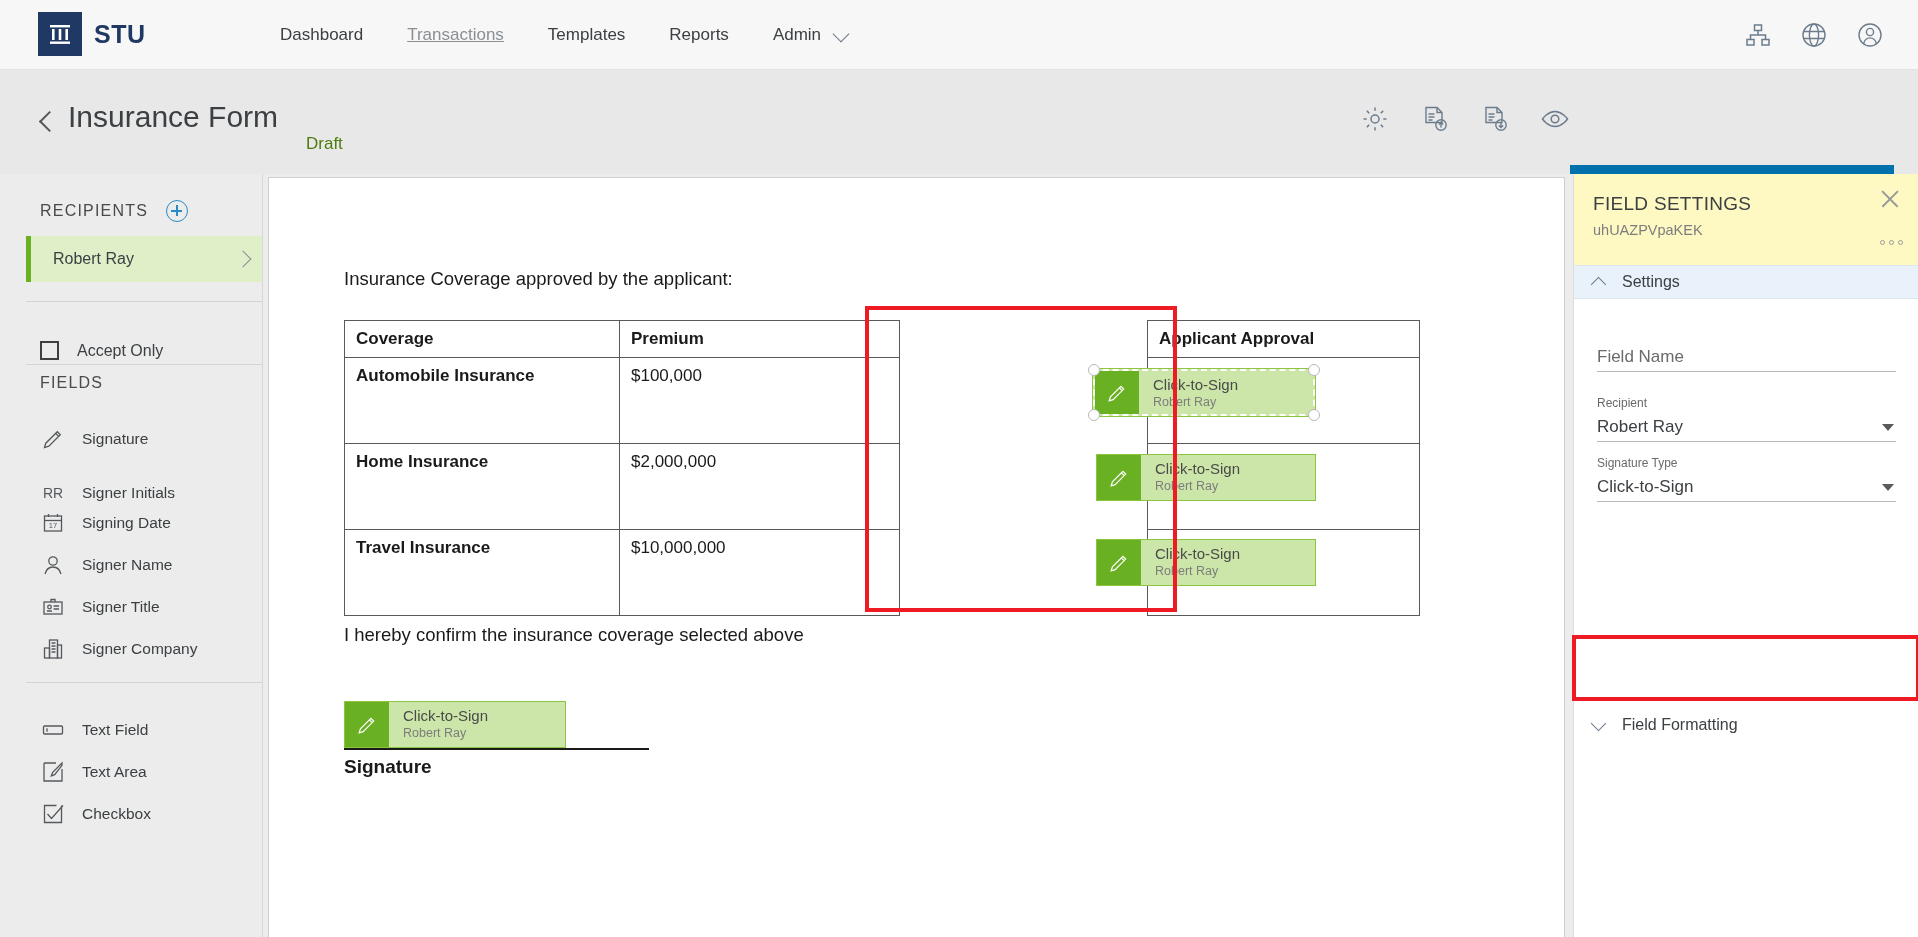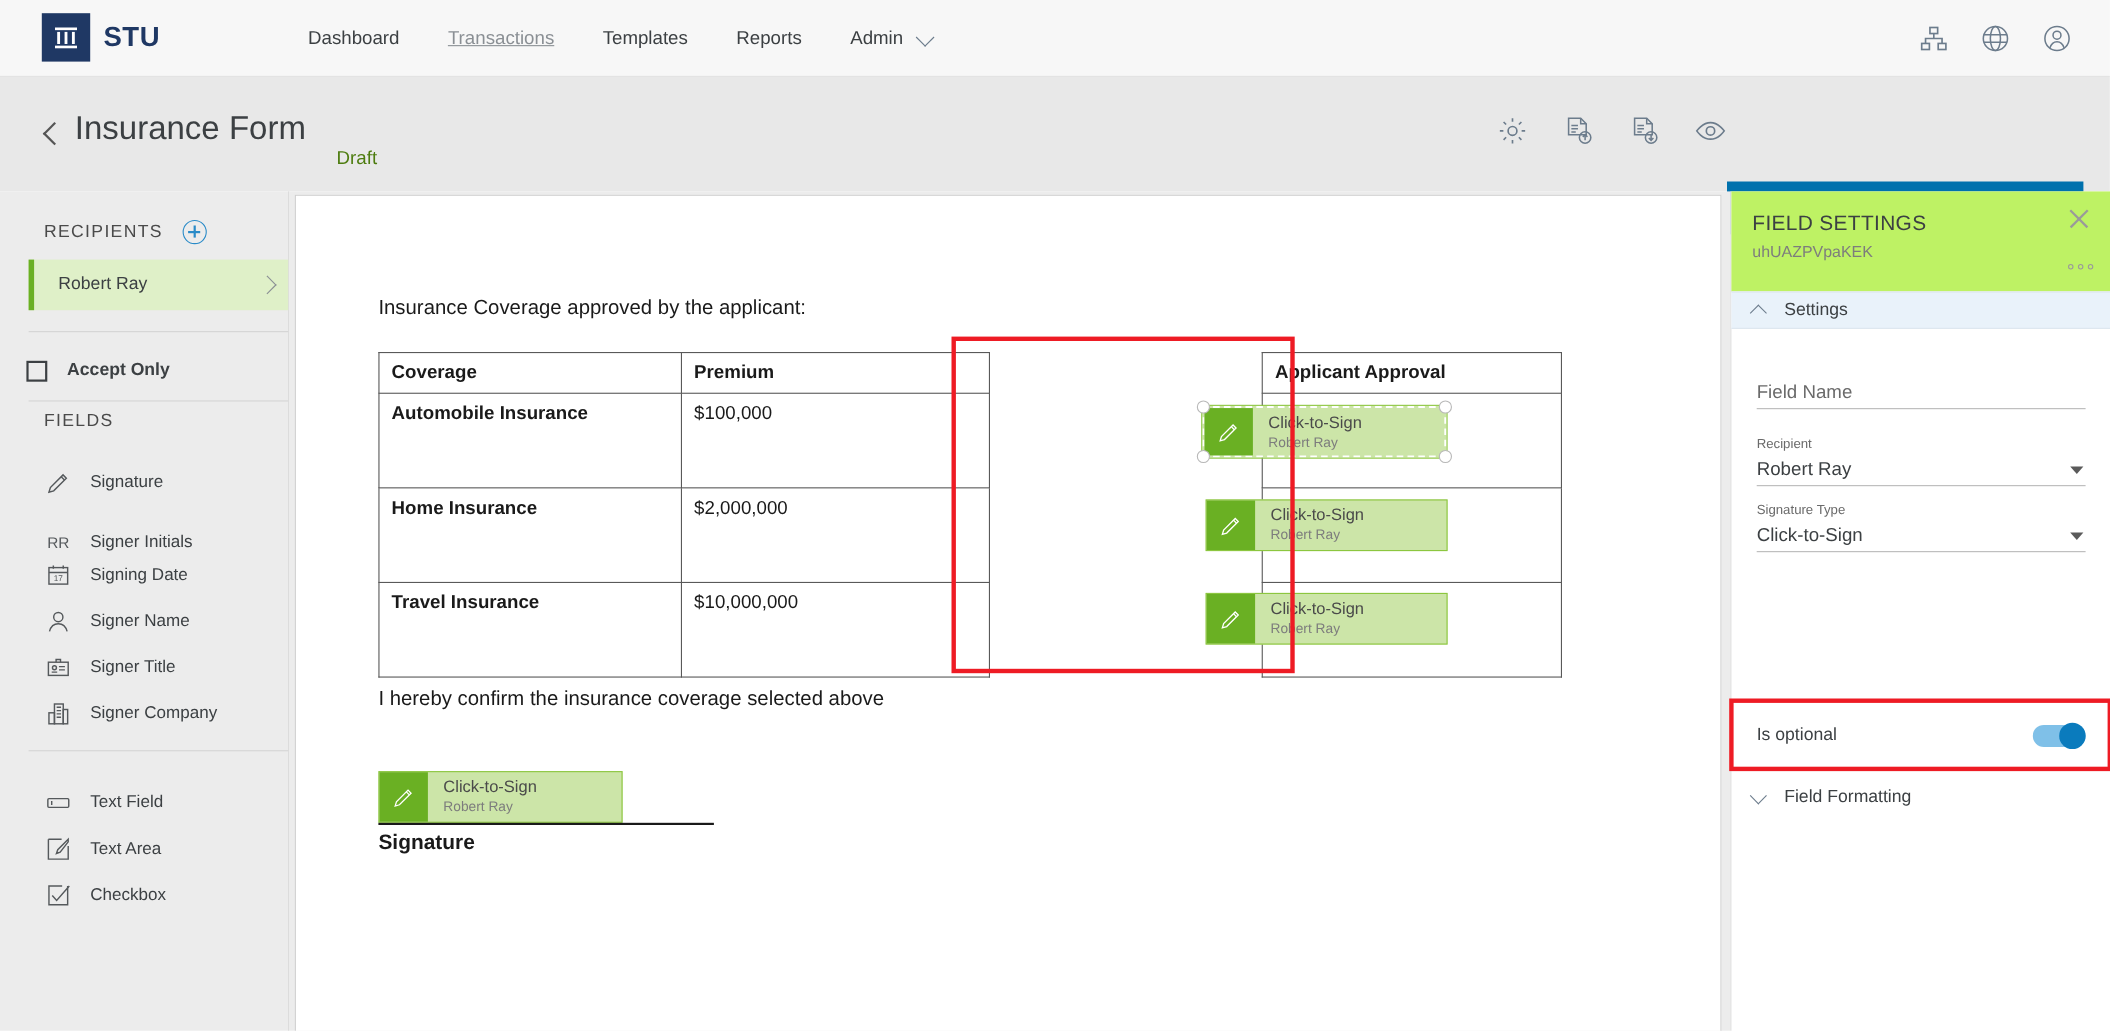--- a/index.html
+++ b/index.html
@@ -102,22 +102,22 @@
     display: flex; align-items: center; cursor: pointer;
   }
   #recipient-robert .rname { font-size: 16px; color: #3c4043; margin-left: 22px; }
   #recipient-robert .rchev {
     position: absolute; right: 26px; width: 12px; height: 12px;
     border-right: 1.8px solid #8a8f94; border-top: 1.8px solid #8a8f94; transform: rotate(45deg);
   }
   .sb-divider { position: absolute; left: 26px; width: 249px; height: 1px; background: #d4d4d4; }
 
   #accept-only {
-    position: absolute; left: 10px; top: 140px; width: 249px; height: 46px;
-    display: flex; align-items: center; cursor: pointer; font-weight: bold;
+    position: absolute; left: 26px; top: 140px; width: 249px; height: 46px;
+    display: flex; align-items: flex-end; cursor: pointer;
   }
   .sq-checkbox { width: 19px; height: 19px; border: 2px solid #3c4043; margin-left: 14px; }
   #accept-only .lbl { font-size: 16px; color: #3c4043; margin-left: 18px; }
 
   #fields-head { position: absolute; left: 40px; top: 200px; }
 
   .field-item {
     position: absolute; left: 26px; width: 249px; height: 42px;
     display: flex; align-items: center; cursor: pointer;
   }
@@ -181,21 +181,21 @@
   }
 
   
   .annot { position: absolute; border: 4px solid #ee1b24; pointer-events: none; }
 
   
   #rightpanel {
     position: absolute; left: 1573px; top: 174px; width: 345px; height: 763px;
     background: #fff; border-left: 1px solid #dcdcdc;
   }
-  #rp-head { position: absolute; left: 0; top: 0; width: 345px; height: 91px; background: #bef264; }
+  #rp-head { position: absolute; left: 0; top: 0; width: 345px; height: 91px; background: #fef9c3; }
   #rp-title { position: absolute; left: 19px; top: 19px; font-size: 19px; color: #3c4043; letter-spacing: 0.3px; }
   #rp-subtitle { position: absolute; left: 19px; top: 48px; font-size: 14.5px; color: #7d7d7d; }
   #rp-close {
     position: absolute; right: 18px; top: 14px; width: 22px; height: 22px; cursor: pointer;
   }
   #rp-close::before, #rp-close::after {
     content: ""; position: absolute; left: 0; top: 10px; width: 22px; height: 1.6px; background: #9a9a9a;
   }
   #rp-close::before { transform: rotate(45deg); }
   #rp-close::after { transform: rotate(-45deg); }
@@ -609,26 +609,20 @@
   </div>
 
   <div class="rp-field" style="top:282px;">
     <div class="rp-sublabel">Signature Type</div>
     <div class="rp-select-wrap">
       <div class="rp-select-val">Click-to-Sign</div>
       <span class="rp-select-caret"></span>
     </div>
   </div>
 
-  <div id="is-optional-row">
-    <span class="io-label">Is optional</span>
-    <span class="toggle">
-      <span class="knob"></span>
-    </span>
-  </div>
 
   <div id="rp-formatting-bar">
     <span class="chev-dn"></span>
     <span class="bar-label">Field Formatting</span>
   </div>
 
   <div class="annot" style="left:-2px; top:461px; width:348px; height:66px;"></div>
 </div>
 
 </body></html>

